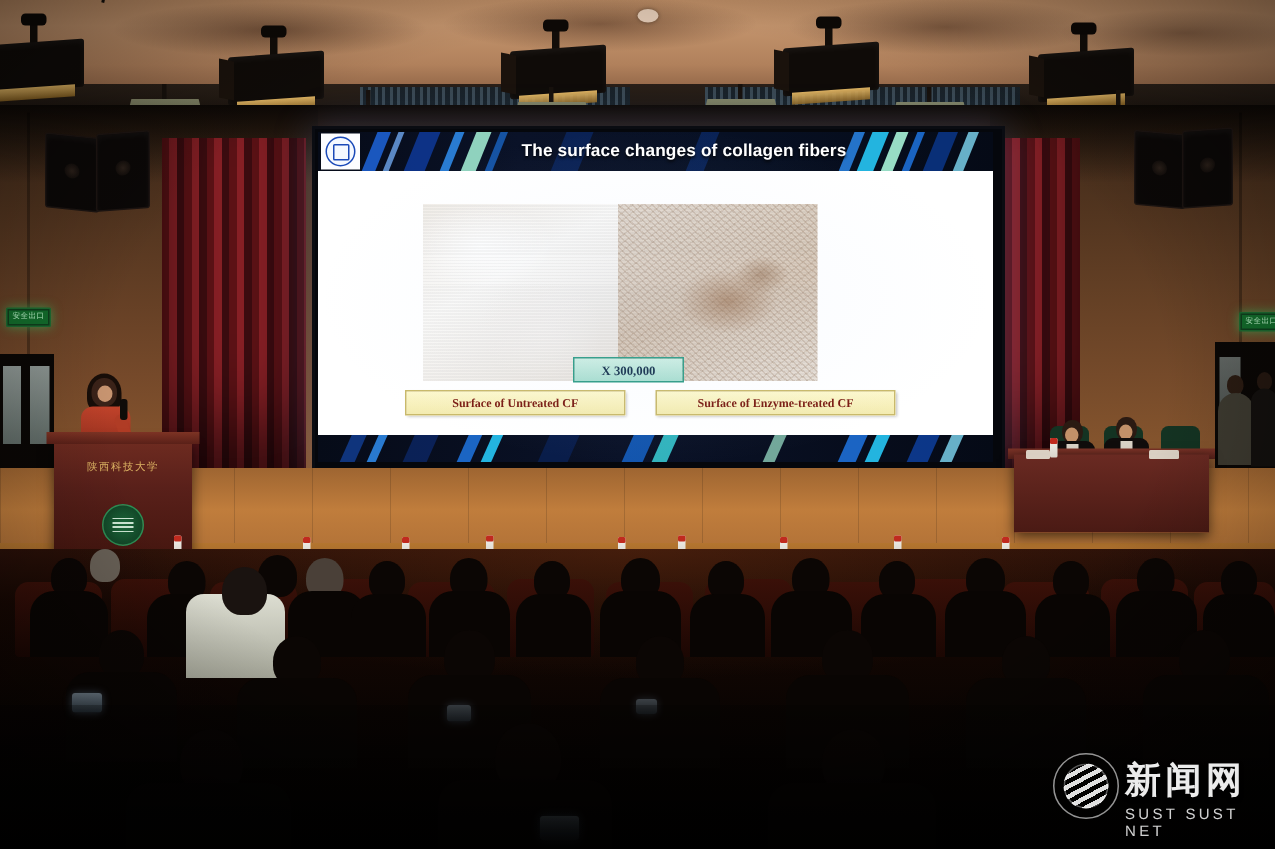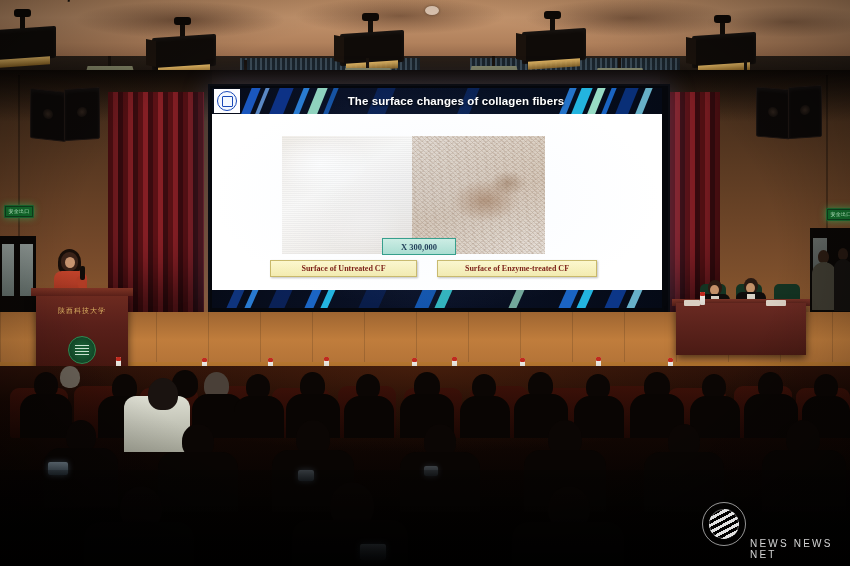--- a/index.html
+++ b/index.html
@@ -547,16 +547,17 @@
   <div class="phone" style="left:360px;top:544px;width:26px;height:16px;"></div>
   <div class="phone" style="left:424px;top:466px;width:14px;height:10px;opacity:.5;"></div>
 
   <div class="aud-dark"></div>
   <div class="vig"></div>
 
   <div class="wm">
     <div class="wm-logo">
       <div class="wm-logo-in"></div>
     </div>
-    <div class="wm-en">NEWS NEWS NET</div>
+    <div class="wm-cn">新闻网</div>
+    <div class="wm-en">SUST SUST NET</div>
   </div>
 
 </div>
 
 </body></html>

